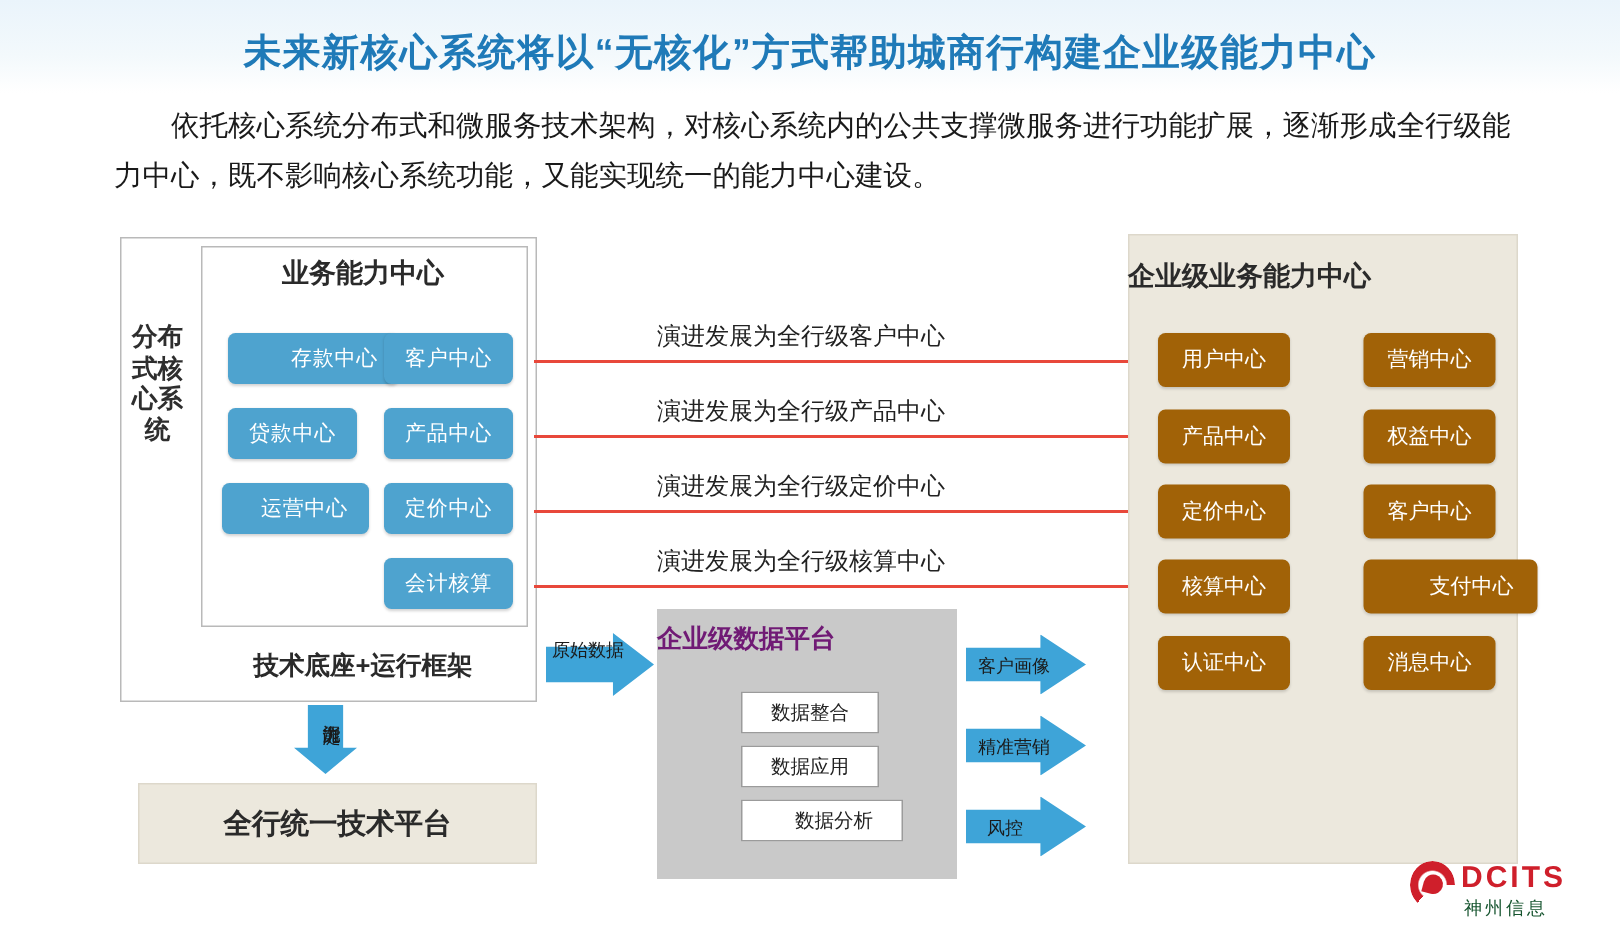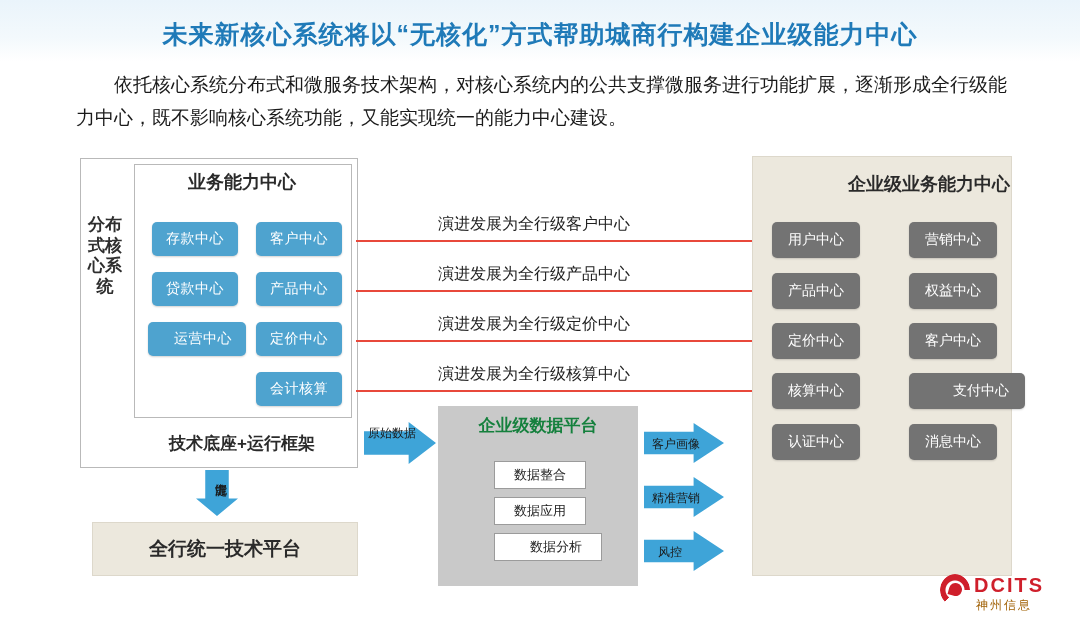--- a/index.html
+++ b/index.html
@@ -64,25 +64,25 @@
     box-shadow:0 1px 2px rgba(0,0,0,.18);
   }
 
   
   .right-panel {
     position:absolute; left:752px; top:156px; width:258px; height:418px;
     background:#ece8dd; border:1px solid #ddd8cb;
   }
   .right-title {
     position:absolute; left:752px; top:172px; width:258px;
-    text-align:right; font-size:18px; font-weight:bold; color:#2a2a2a;
+    text-align:left; font-size:18px; font-weight:bold; color:#2a2a2a;
   }
   .pill-green {
     position:absolute; width:88px; height:36px;
-    background:#737373; color:#ffffff; border-radius:5px;
+    background:#a16207; color:#ffffff; border-radius:5px;
     display:flex; align-items:center; justify-content:center;
     font-size:14px;
     box-shadow:0 1px 2px rgba(0,0,0,.16);
   }
 
   
   .red-arrow {
     position:absolute; height:2px; background:#e8483b;
   }
   .red-arrow::after {
@@ -94,22 +94,22 @@
   .arrow-label {
     position:absolute; font-size:16px; color:#222; white-space:nowrap;
   }
 
   
   .data-platform {
     position:absolute; left:438px; top:406px; width:200px; height:180px;
     background:#c9c9c9;
   }
   .dp-title {
-    position:absolute; left:438px; top:414px; width:200px; text-align:center;
-    font-size:17px; font-weight:bold; color:#15803d;
+    position:absolute; left:438px; top:414px; width:200px; 
+    font-size:17px; font-weight:bold; color:#701a75;
   }
   .dp-item {
     position:absolute; left:494px; width:90px; height:26px;
     background:#ffffff; border:1px solid #9b9b9b;
     display:flex; align-items:center; justify-content:center;
     font-size:13px; color:#222;
   }
 
   
   .unified-platform {
@@ -139,21 +139,21 @@
 
   
   .logo {
     position:absolute; right:16px; bottom:12px; width:124px; height:44px;
   }
   .logo-txt {
     position:absolute; left:34px; top:2px; font-size:20px; font-weight:bold;
     color:#cf1f2b; letter-spacing:2px;
   }
   .logo-sub {
-    position:absolute; left:36px; top:25px; font-size:12px; color:#a16207;
+    position:absolute; left:36px; top:25px; font-size:12px; color:#14532d;
     letter-spacing:2px;
   }
   .logo-mark {
     position:absolute; left:0; top:2px; width:30px; height:32px;
     border-radius:50%;
     background:conic-gradient(from 220deg,#cf1f2b 0deg,#cf1f2b 230deg,transparent 231deg);
     -webkit-mask: radial-gradient(circle at 50% 50%, transparent 9px, #000 10px);
             mask: radial-gradient(circle at 50% 50%, transparent 9px, #000 10px);
   }
   .logo-mark2 {
@@ -169,21 +169,21 @@
 
   <div class="header-band"></div>
   <div class="title">未来新核心系统将以“无核化”方式帮助城商行构建企业级能力中心</div>
   <div class="intro">依托核心系统分布式和微服务技术架构，对核心系统内的公共支撑微服务进行功能扩展，逐渐形成全行级能力中心，既不影响核心系统功能，又能实现统一的能力中心建设。</div>
 
   <div class="left-frame"></div>
   <div class="vert-label">分布式核心系统</div>
   <div class="inner-frame"></div>
   <div class="inner-title">业务能力中心</div>
 
-  <div class="pill-blue" style="left:152px; top:222px;">
+  <div class="pill-blue" style="left:152px; top:222px;padding-left:28px;">
     <span>存款中心</span>
   </div>
   <div class="pill-blue" style="left:256px; top:222px;">
     <span>客户中心</span>
   </div>
   <div class="pill-blue" style="left:152px; top:272px;">
     <span>贷款中心</span>
   </div>
   <div class="pill-blue" style="left:256px; top:272px;">
     <span>产品中心</span>

